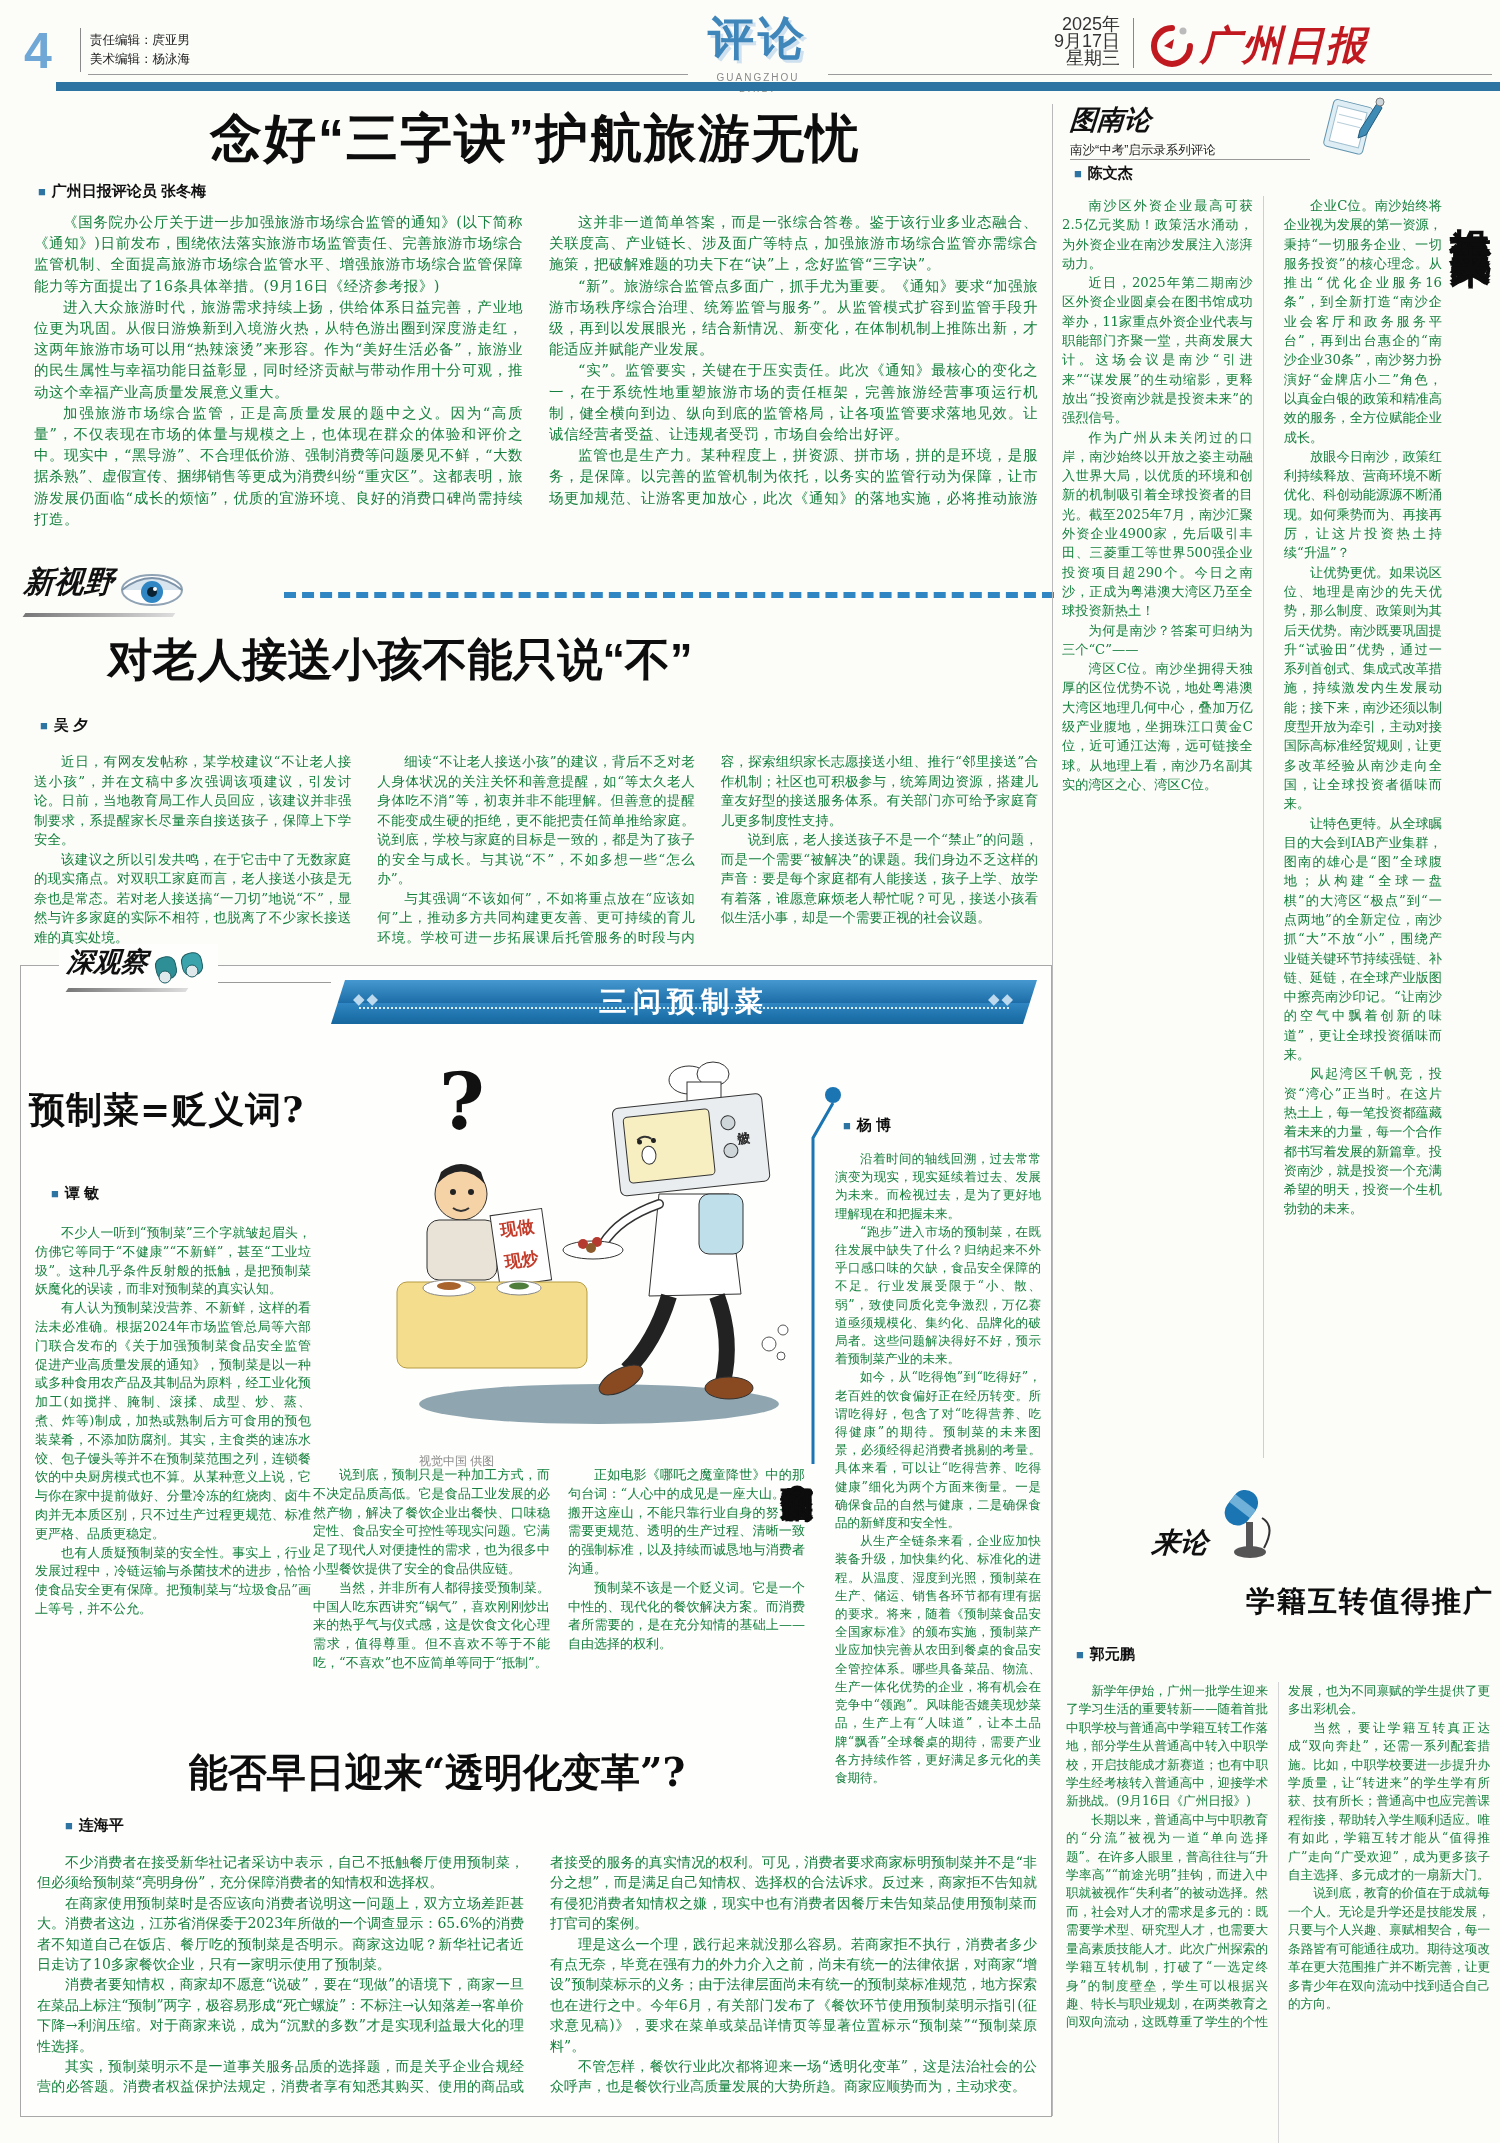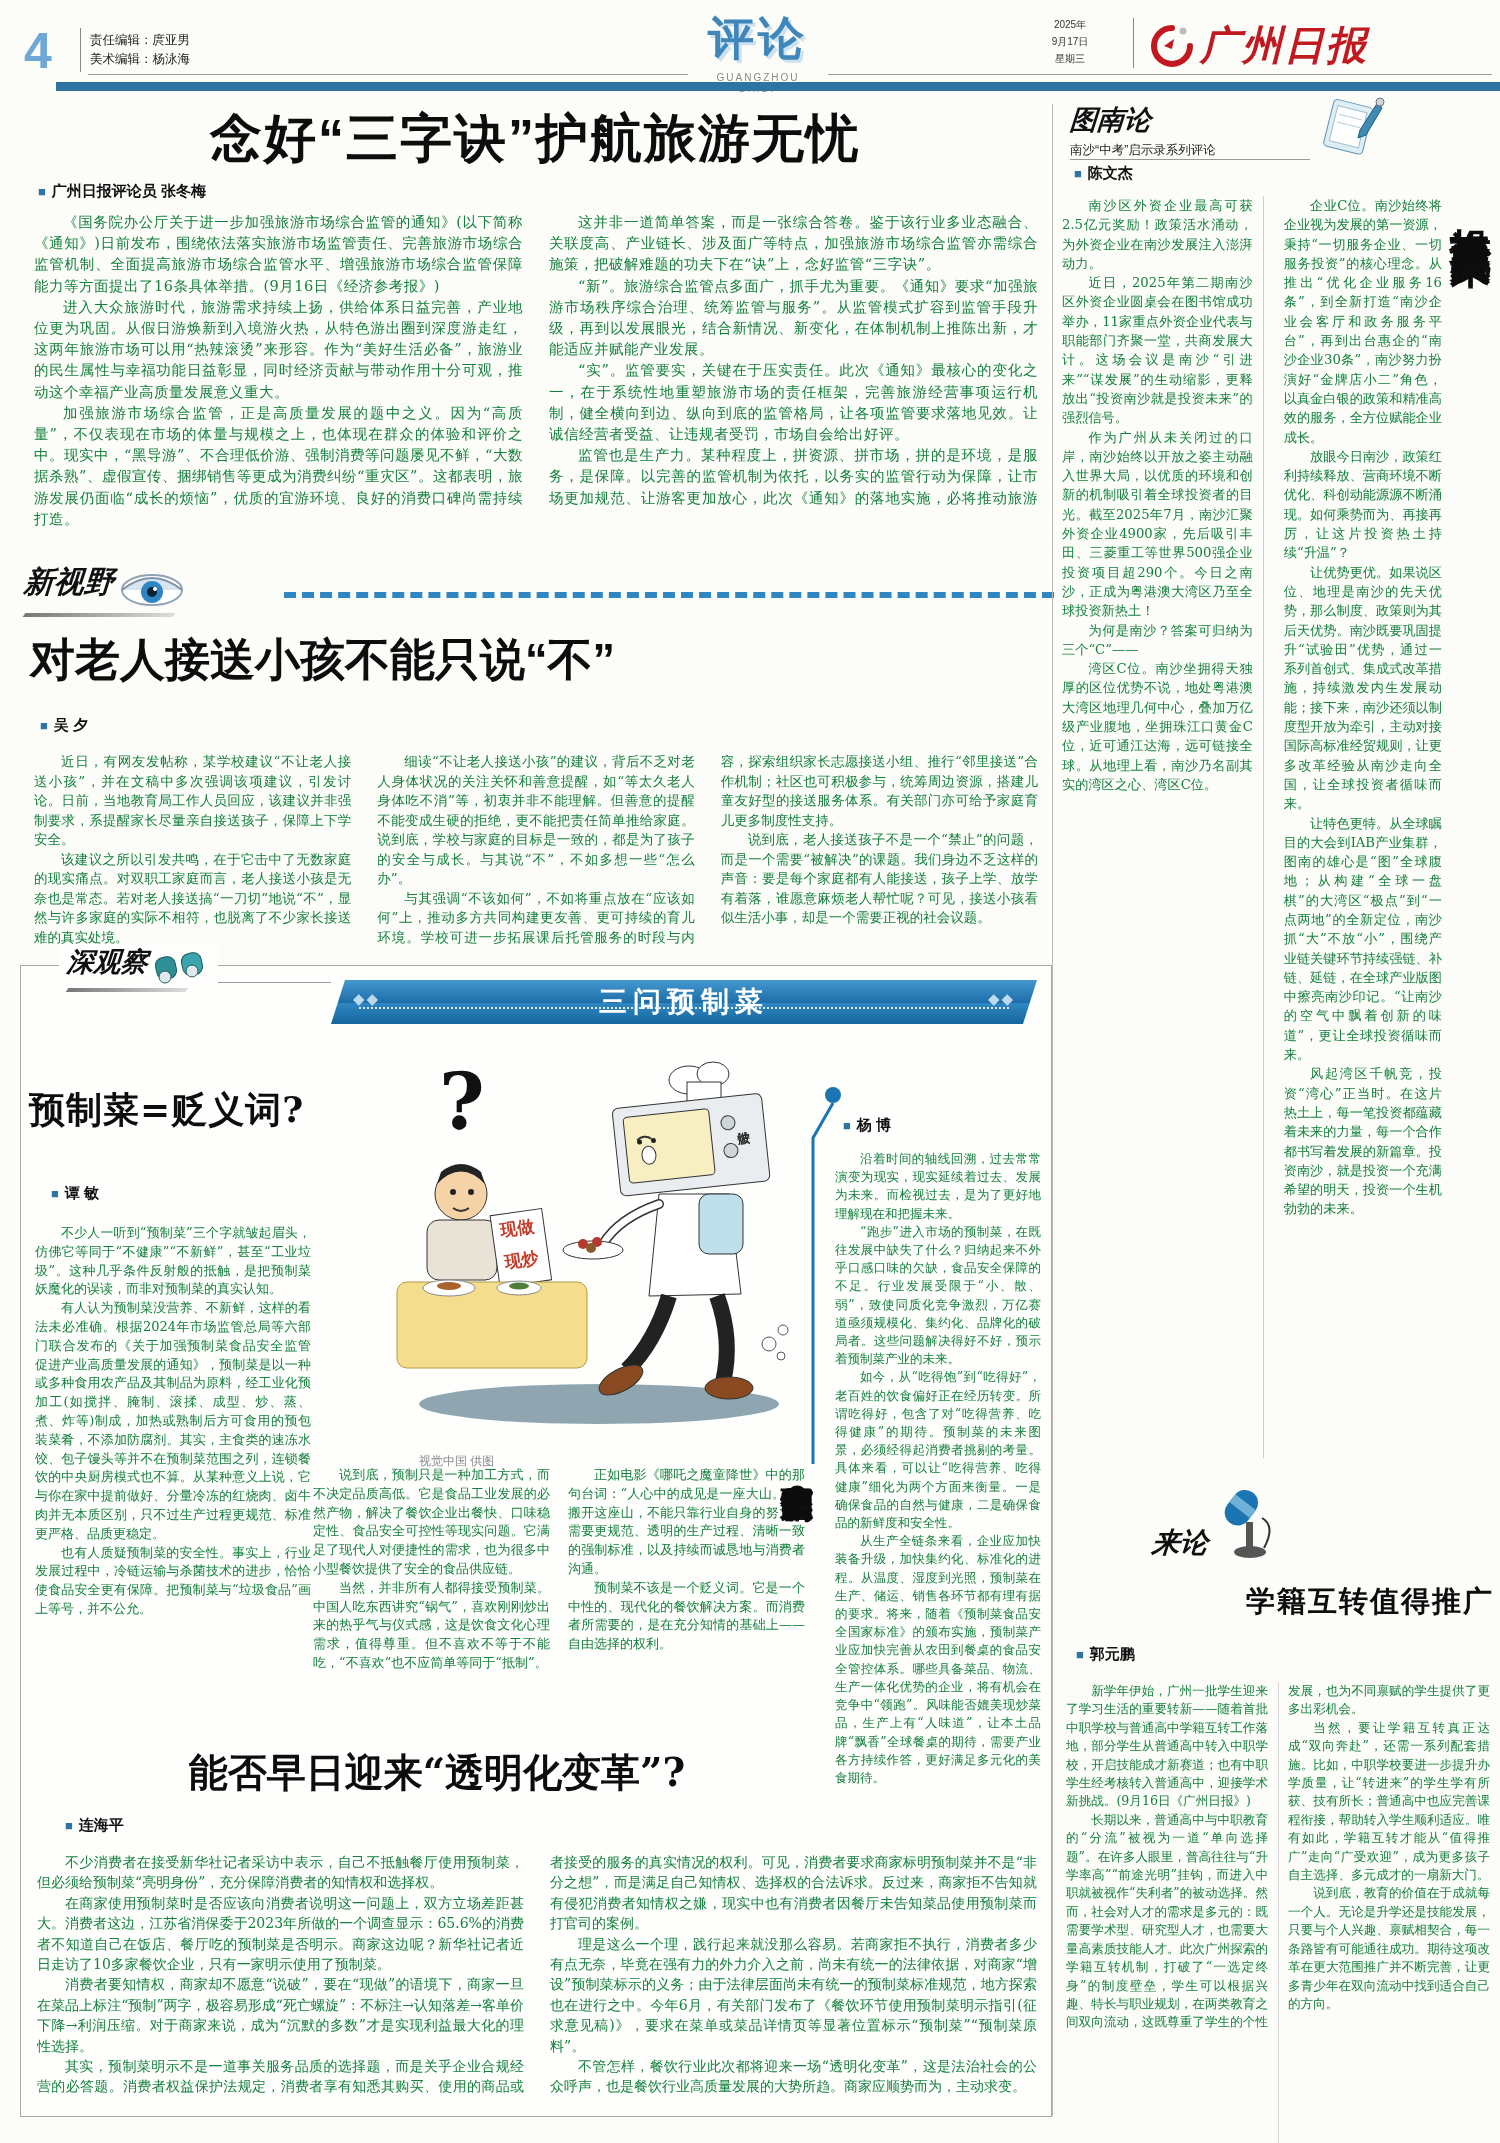--- a/index.html
+++ b/index.html
@@ -11,22 +11,22 @@
   #header { position:absolute; left:0; top:0; width:1500px; height:92px; }
   .pagenum { position:absolute; left:24px; top:22px; font-size:50px; font-weight:bold; color:#6fa7d6; }
   .ed-rule { position:absolute; left:80px; top:28px; width:1px; height:44px; background:#8a8a8a; }
   .editors { position:absolute; left:90px; top:31px; font-size:12.5px; line-height:19px; color:#222; }
   .masthead { position:absolute; left:698px; top:8px; width:120px; text-align:center; }
   .masthead .zh { font-size:46px; font-weight:bold; color:#3f86bb; letter-spacing:4px;
                   text-shadow:3px 3px 0 #cfe1ef; font-family:"DejaVu Serif", serif; }
   .masthead .en { font-size:10px; letter-spacing:2px; color:#8a8a8a; margin-top:2px; }
   .hline-l { position:absolute; left:88px; top:74px; width:600px; height:1px; background:#9a9a9a; }
   .hline-r { position:absolute; left:828px; top:74px; width:664px; height:1px; background:#9a9a9a; }
-  .datebox { position:absolute; left:1020px; top:16px; width:100px; text-align:center;
-             font-size:10px; line-height:17px; color:#333; }
+  .datebox { position:absolute; left:1020px; top:16px; width:100px; text-align:right;
+             font-size:18px; line-height:17px; color:#333; }
   .date-rule { position:absolute; left:1133px; top:18px; width:1px; height:50px; background:#888; }
   .brand { position:absolute; left:1150px; top:18px; display:flex; align-items:center; gap:6px; }
   .brand .zh { font-size:40px; font-weight:bold; font-style:italic; color:#c01920;
                font-family:"DejaVu Serif", serif; letter-spacing:2px; }
   .bluebar { position:absolute; left:56px; top:82px; width:1444px; height:9px; background:#2e74a3; }
 
   
   .byline { font-size:15px; font-weight:bold; color:#111; }
   .byline .sq { color:#2e74a3; font-size:13px; margin-right:6px; }
   .colflow { column-gap:26px; text-align:justify; color:#15803d;
@@ -45,21 +45,21 @@
   #tourism-head { position:absolute; left:30px; top:104px; width:1010px; text-align:center;
                   font-size:52px; letter-spacing:2px; }
   #tourism-byline { position:absolute; left:38px; top:182px; }
   #tourism-cols { position:absolute; left:34px; top:212px; width:1004px; height:338px;
                   column-count:2; font-size:14.5px; line-height:21.2px; letter-spacing:0.5px; overflow:hidden; }
 
   
   #xinshiye { position:absolute; left:24px; top:562px; width:1020px; height:70px; }
   #xsy-label { font-size:30px; }
   #xsy-dash { position:absolute; left:260px; top:30px; width:770px; border-top:6px dashed #2f86c2; }
-  #elderly-head { position:absolute; left:30px; top:630px; width:740px; font-size:45px; }
+  #elderly-head { position:absolute; left:30px; top:630px; width:740px; text-align:center; font-size:45px; }
   #elderly-byline { position:absolute; left:40px; top:716px; }
   #elderly-cols { position:absolute; left:34px; top:752px; width:1004px; height:200px;
                   column-count:3; font-size:13.5px; line-height:19.5px; overflow:hidden; }
 
   
   #sgc-box { position:absolute; left:20px; top:965px; width:1032px; height:1152px;
              border:1px solid #a8a8a8; background:#fefefc; }
   #sgc-label-wrap { position:absolute; left:38px; top:-22px; background:#fefefc; padding:0 8px; }
   #sgc-label { font-size:27px; }
   #sgc-banner { position:absolute; left:310px; top:14px; width:706px; height:44px;

